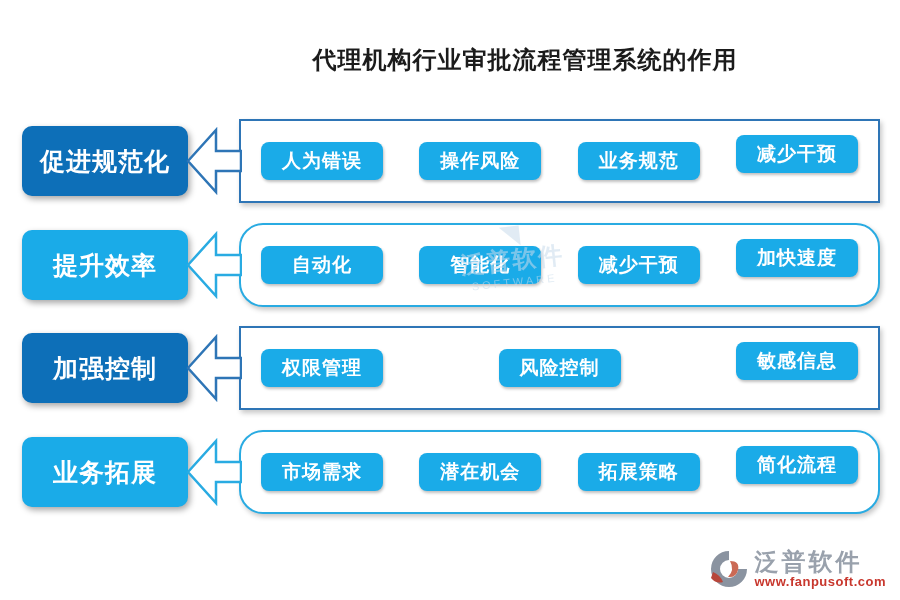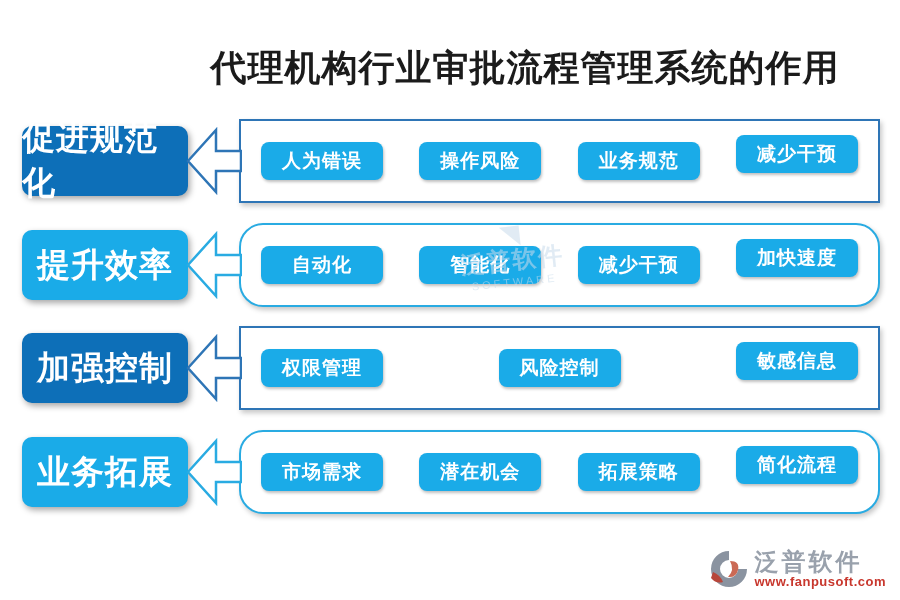--- a/index.html
+++ b/index.html
@@ -6,37 +6,37 @@
   body{
     width:900px;height:600px;position:relative;overflow:hidden;
     background:#ffffff;
     font-family:"Liberation Sans","DejaVu Sans",sans-serif;
   }
   
   .page-title{
     position:absolute;top:44px;left:0;width:100%;
     text-align:center;padding-left:150px;box-sizing:border-box;
     font-family:"Liberation Serif","DejaVu Serif",serif;
-    font-size:36px;font-weight:700;color:var(--title-color,#1b1b1b);
+    font-size:24px;font-weight:700;color:var(--title-color,#1b1b1b);
     letter-spacing:1px;white-space:nowrap;
   }
   
   .rows{position:absolute;left:0;top:0;width:100%;height:100%;}
   .row{
     position:absolute;left:22px;right:20px;height:88px;
     display:flex;align-items:center;
   }
   .row:nth-child(1){top:117px;}
   .row:nth-child(2){top:221px;}
   .row:nth-child(3){top:324px;}
   .row:nth-child(4){top:428px;}
   .label-box{
     width:166px;min-width:166px;height:70px;border-radius:10px;
     display:flex;align-items:center;justify-content:center;
-    color:#fff;font-size:33px;font-weight:700;letter-spacing:1px;
+    color:#fff;font-size:25px;font-weight:700;letter-spacing:1px;
     box-shadow:2px 3px 6px rgba(0,0,0,.35);
   }
   .row.dark  .label-box{background:var(--dark-blue,#0d6fb8);}
   .row.light .label-box{background:var(--cyan,#1aabe8);}
   .arrow{
     width:56px;height:78px;flex:0 0 auto;margin-left:-2px;margin-right:-3px;
     position:relative;z-index:2;
   }
   .row.dark  .arrow polygon{stroke:var(--dark-border,#2e75b6);}
   .row.light .arrow polygon{stroke:var(--cyan-border,#29abe2);}

